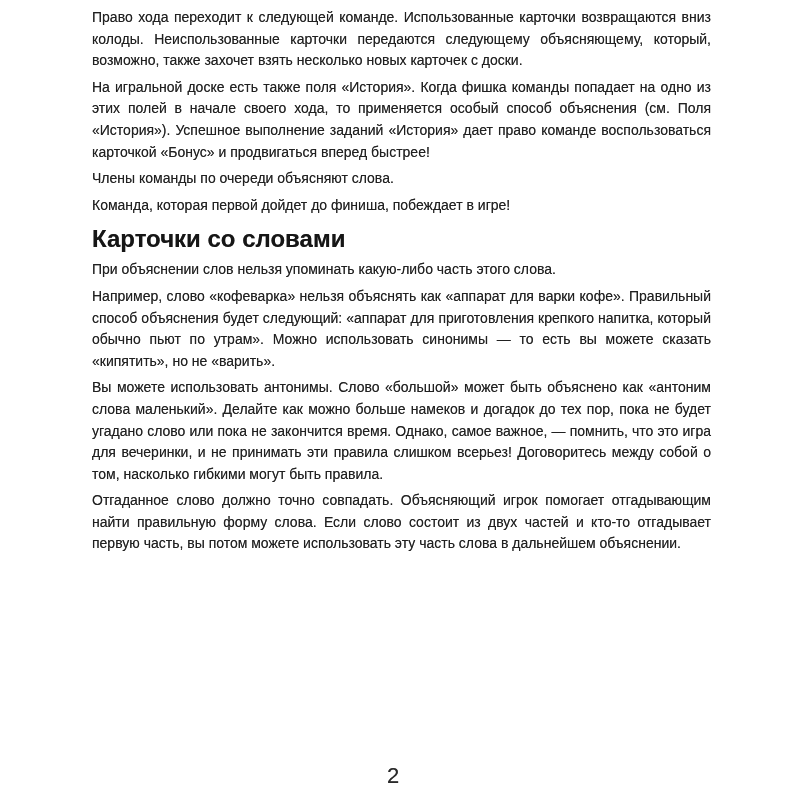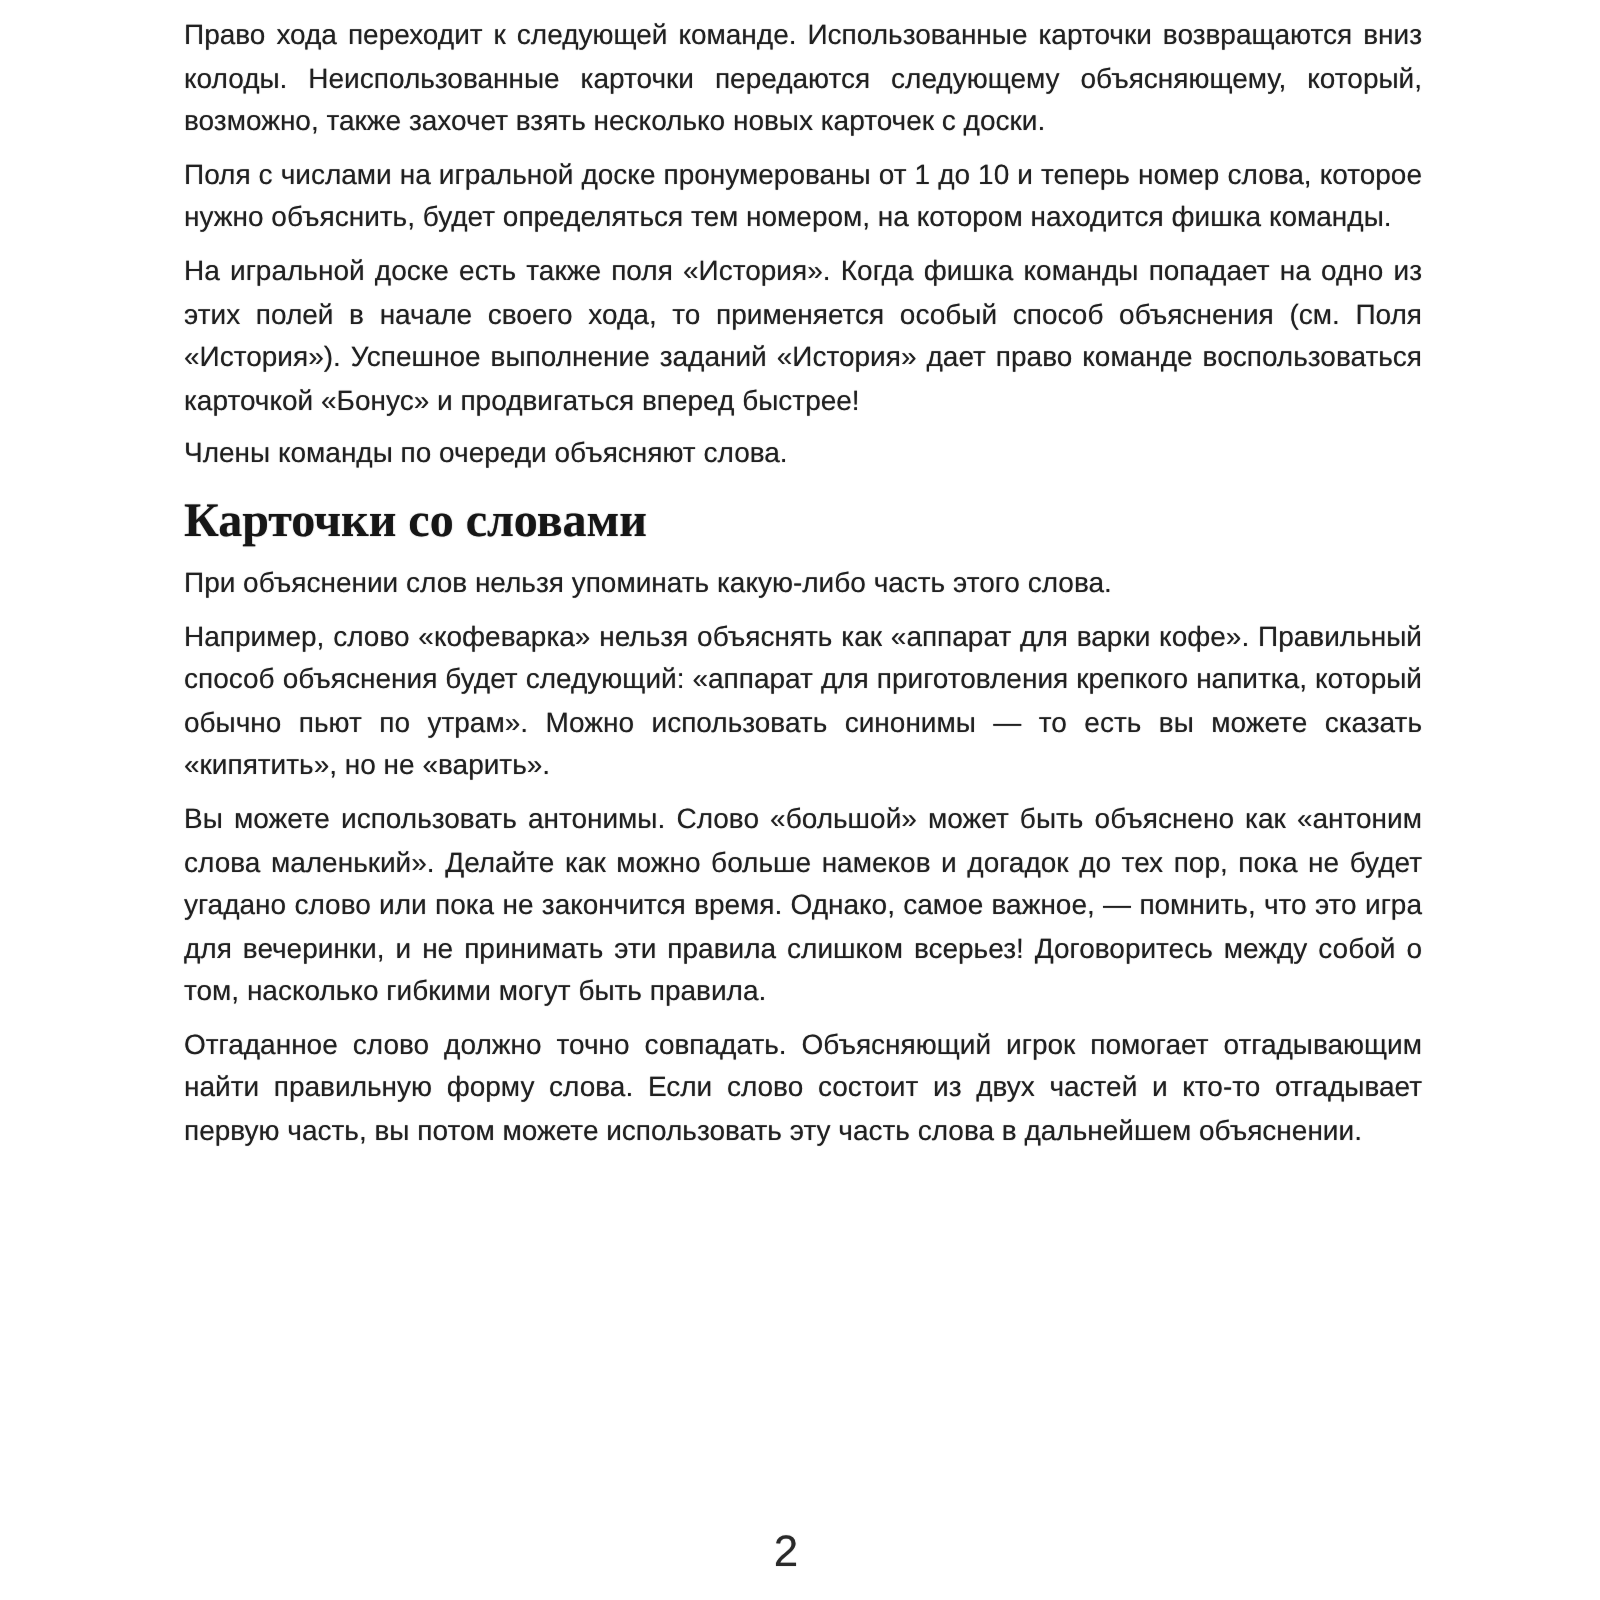--- a/index.html
+++ b/index.html
@@ -32,21 +32,20 @@
     margin-bottom: 5px;
   }
   .section-heading {
     font-size: 24px;
     line-height: 28px;
     font-weight: bold;
     color: #161616;
     text-shadow: 0 0 0.6px rgba(10,10,10,0.6);
     margin: 9px 0 6px 0;
     text-align: left;
-    font-family: Liberation Serif, serif;
   }
   .page-footer {
     position: absolute;
     left: 0;
     top: 763px;
     width: 786px;
     text-align: center;
   }
   .page-number {
     font-size: 22px;
@@ -54,23 +53,23 @@
     color: #2a2a2a;
     text-shadow: 0 0 0.5px rgba(20,20,20,0.5);
   }
 </style>
 </head>
 <body>
 
 <div class="page">
   <div class="content">
     <p>Право хода переходит к следующей команде. Использованные карточки возвращаются вниз колоды. Неиспользованные карточки передаются следующему объясняющему, который, возможно, также захочет взять несколько новых карточек с доски.</p>
-    <p>Поля с числами на игральной доске пронумерованы от 1 до 10 и теперь номер слова, которое нужно объяснить, будет определяться тем номером, на котором находится фишка команды.</p>
     <p>На игральной доске есть также поля «История». Когда фишка команды попадает на одно из этих полей в начале своего хода, то применяется особый способ объяснения (см. Поля «История»). Успешное выполнение заданий «История» дает право команде воспользоваться карточкой «Бонус» и продвигаться вперед быстрее!</p>
     <p>Члены команды по очереди объясняют слова.</p>
+    <p>Команда, которая первой дойдет до финиша, побеждает в игре!</p>
 
     <h2 class="section-heading">Карточки со словами</h2>
 
     <p>При объяснении слов нельзя упоминать какую-либо часть этого слова.</p>
     <p>Например, слово «кофеварка» нельзя объяснять как «аппарат для варки кофе». Правильный способ объяснения будет следующий: «аппарат для приготовления крепкого напитка, который обычно пьют по утрам». Можно использовать синонимы — то есть вы можете сказать «кипятить», но не «варить».</p>
     <p>Вы можете использовать антонимы. Слово «большой» может быть объяснено как «антоним слова маленький». Делайте как можно больше намеков и догадок до тех пор, пока не будет угадано слово или пока не закончится время. Однако, самое важное, — помнить, что это игра для вечеринки, и не принимать эти правила слишком всерьез! Договоритесь между собой о том, насколько гибкими могут быть правила.</p>
     <p>Отгаданное слово должно точно совпадать. Объясняющий игрок помогает отгадывающим найти правильную форму слова. Если слово состоит из двух частей и кто-то отгадывает первую часть, вы потом можете использовать эту часть слова в дальнейшем объяснении.</p>
   </div>
 
   <div class="page-footer">

